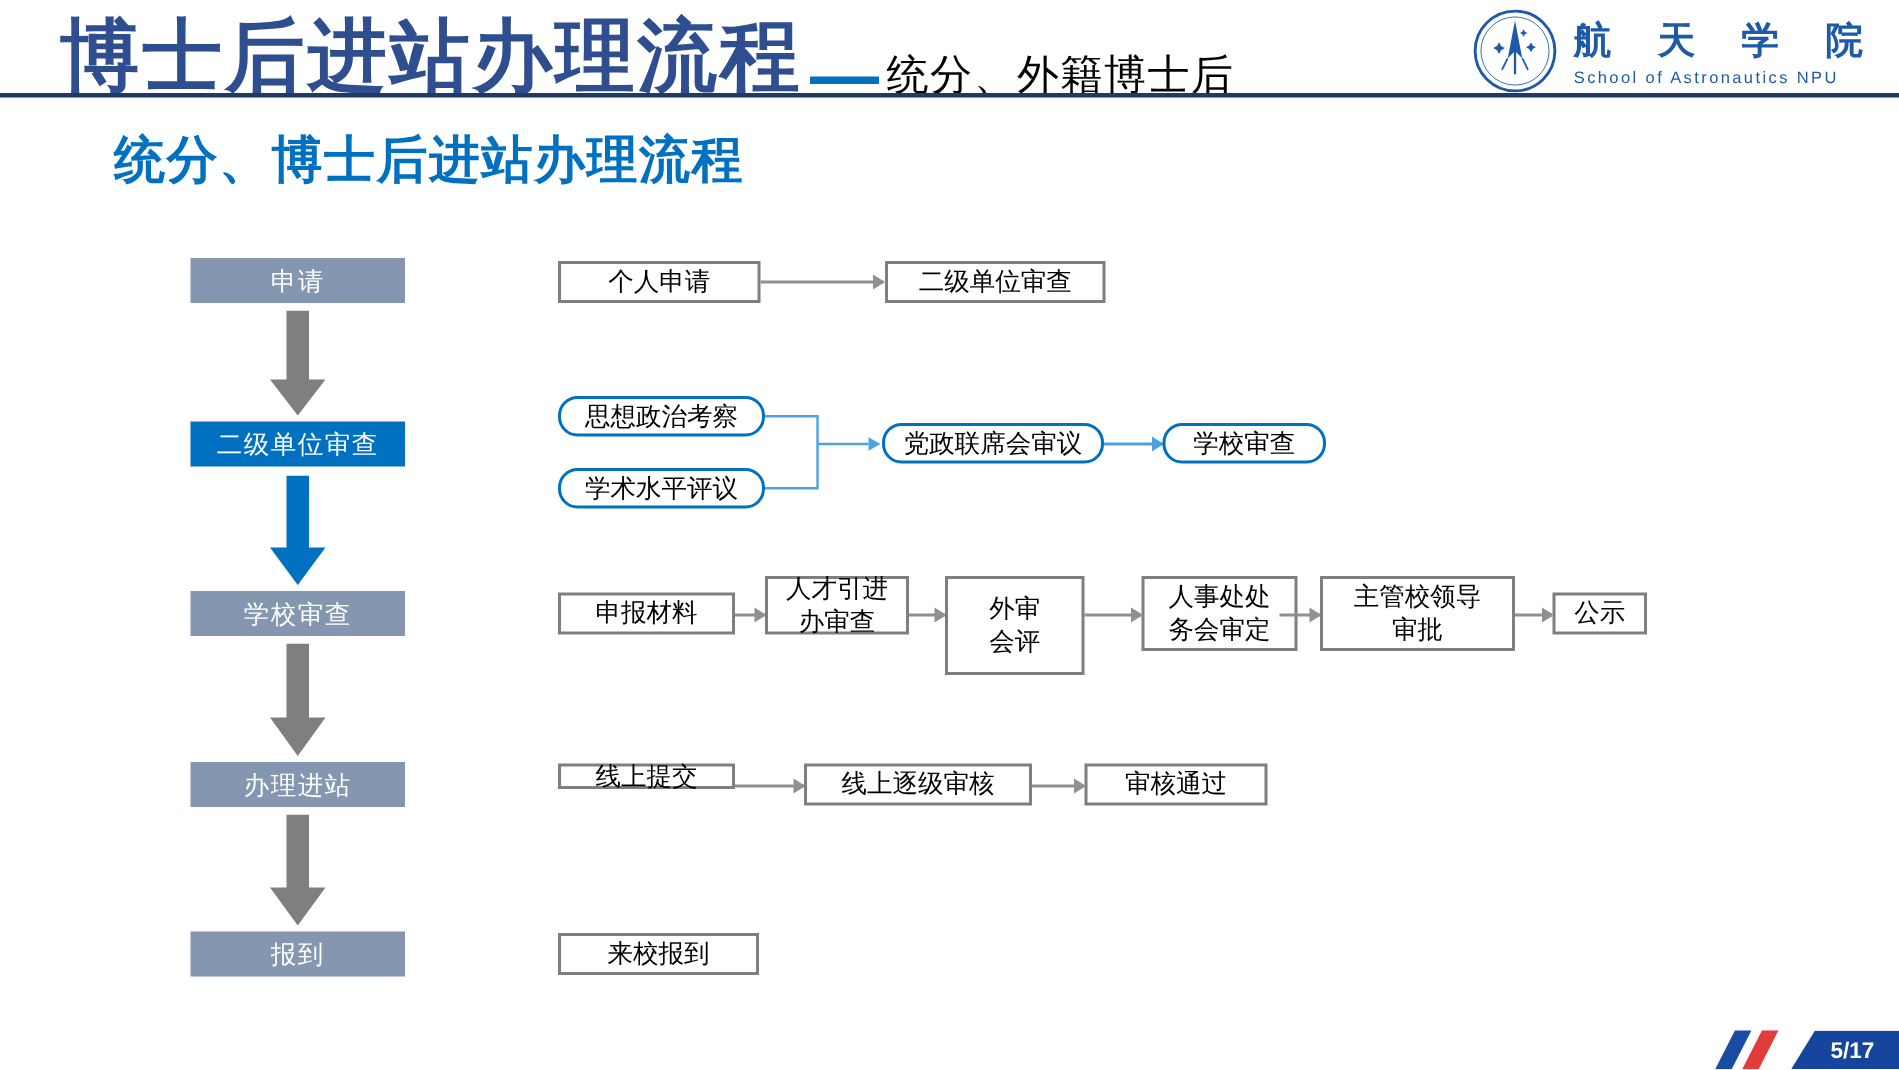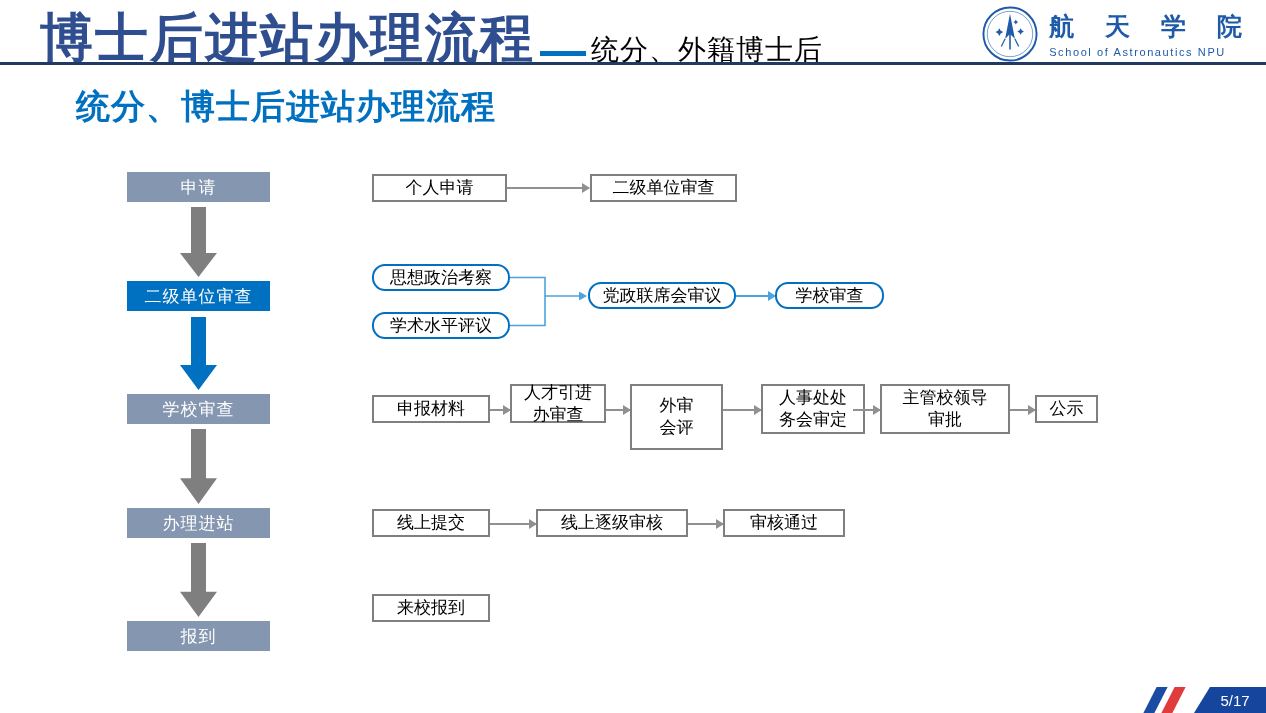--- a/index.html
+++ b/index.html
@@ -44,21 +44,21 @@
 
   .bracket{position:absolute;left:510px;top:264px;}
 
   
   .footer-slash{position:absolute;top:687px;width:11px;height:26px;transform:skewX(-27deg);}
   .footer-slash.blue{left:1150px;background:var(--footer-blue,#1A4CA3);}
   .footer-slash.red{left:1168px;background:var(--footer-red,#E03C3C);}
   .footer-bar{position:absolute;left:1194px;top:687px;width:72px;height:26px;background:var(--footer-bar,#15459C);
               clip-path:polygon(16px 0,100% 0,100% 100%,0 100%);
               display:flex;align-items:center;justify-content:center;padding-left:10px;box-sizing:border-box;
-              color:#fff;font-weight:normal;font-size:15px;}
+              color:#fff;font-weight:bold;font-size:15px;}
 </style>
 </head>
 <body>
 
 <div class="slide">
 
   <div class="title-wrap">
     <span class="main-title">博士后进站办理流程</span>
     <span class="title-dash"></span>
     <span class="title-suffix">统分、外籍博士后</span>
@@ -153,33 +153,33 @@
   <div class="harrow" style="left:853px;top:409px;width:27px"></div>
   <div class="fbox" style="left:880px;top:384px;width:130px;height:50px">
     <span>主管校领导</span>
     <span>审批</span>
     </div>
   <div class="harrow" style="left:1010px;top:409px;width:25px"></div>
   <div class="fbox" style="left:1035px;top:395px;width:63px;height:28px">
     <span>公示</span>
     </div>
 
-  <div class="fbox" style="left:372px;top:509px;width:118px;height:28px">
+  <div class="fbox" style="left:372px;top:509px;width:118px;height:17px">
     <span>线上提交</span>
     </div>
   <div class="harrow" style="left:490px;top:523px;width:46px"></div>
   <div class="fbox" style="left:536px;top:509px;width:152px;height:28px">
     <span>线上逐级审核</span>
     </div>
   <div class="harrow" style="left:688px;top:523px;width:35px"></div>
   <div class="fbox" style="left:723px;top:509px;width:122px;height:28px">
     <span>审核通过</span>
     </div>
 
-  <div class="fbox" style="left:372px;top:594px;width:118px;height:28px">
+  <div class="fbox" style="left:372px;top:622px;width:134px;height:28px">
     <span>来校报到</span>
     </div>
 
   <div class="footer-slash blue"></div>
   <div class="footer-slash red"></div>
   <div class="footer-bar">
     <span>5/17</span>
   </div>
 
 </div>

